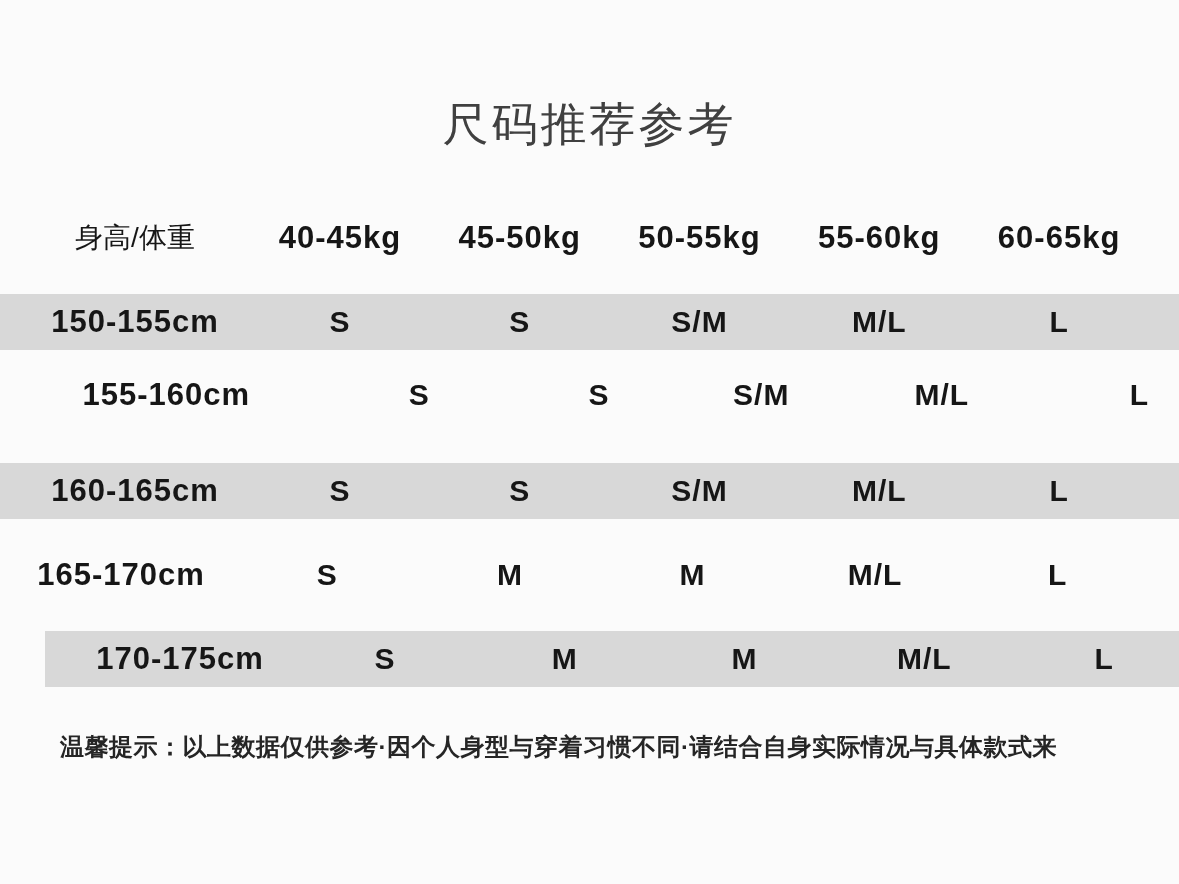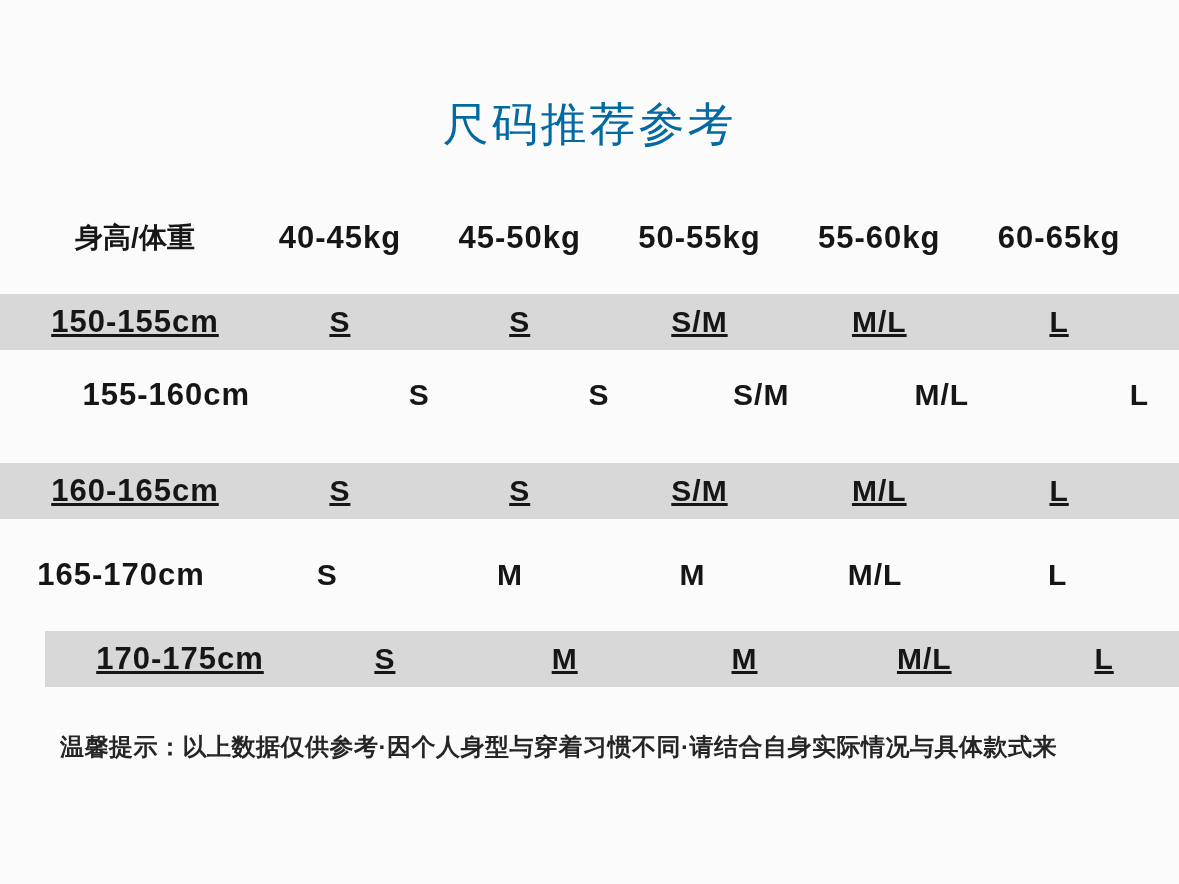--- a/index.html
+++ b/index.html
@@ -15,40 +15,40 @@
     background: #fbfbfb;
   }
   .chart-title {
     position: absolute;
     top: 94px; left: 0;
     width: 100%;
     text-align: center;
     font-size: 46px;
     font-weight: 400;
     letter-spacing: 3px;
-    color: #0369a1;
+    color: #404040;
   }
   .trow {
     position: absolute;
     left: 0;
     width: 1179px;
     height: 56px;
     box-sizing: border-box;
     padding: 0 30px 0 20px;
     display: grid;
     grid-template-columns: 230px repeat(5, 1fr);
     align-items: center;
     text-align: center;
     color: #161616;
   }
-  .trow.shaded { background: #d8d8d8; text-decoration: underline; }
+  .trow.shaded { background: #d8d8d8; }
   .header-row { top: 210px; }
   .header-row .corner-cell {
     font-size: 28px;
-    font-weight: 700;
+    font-weight: 400;
     letter-spacing: 0px;
   }
   .header-row .weight-cell {
     font-size: 31px;
     font-weight: 700;
     letter-spacing: 1px;
   }
   .row-0 { top: 294px; }
   .row-1 { top: 367px; text-align: right; }
   .row-2 { top: 463px; }

